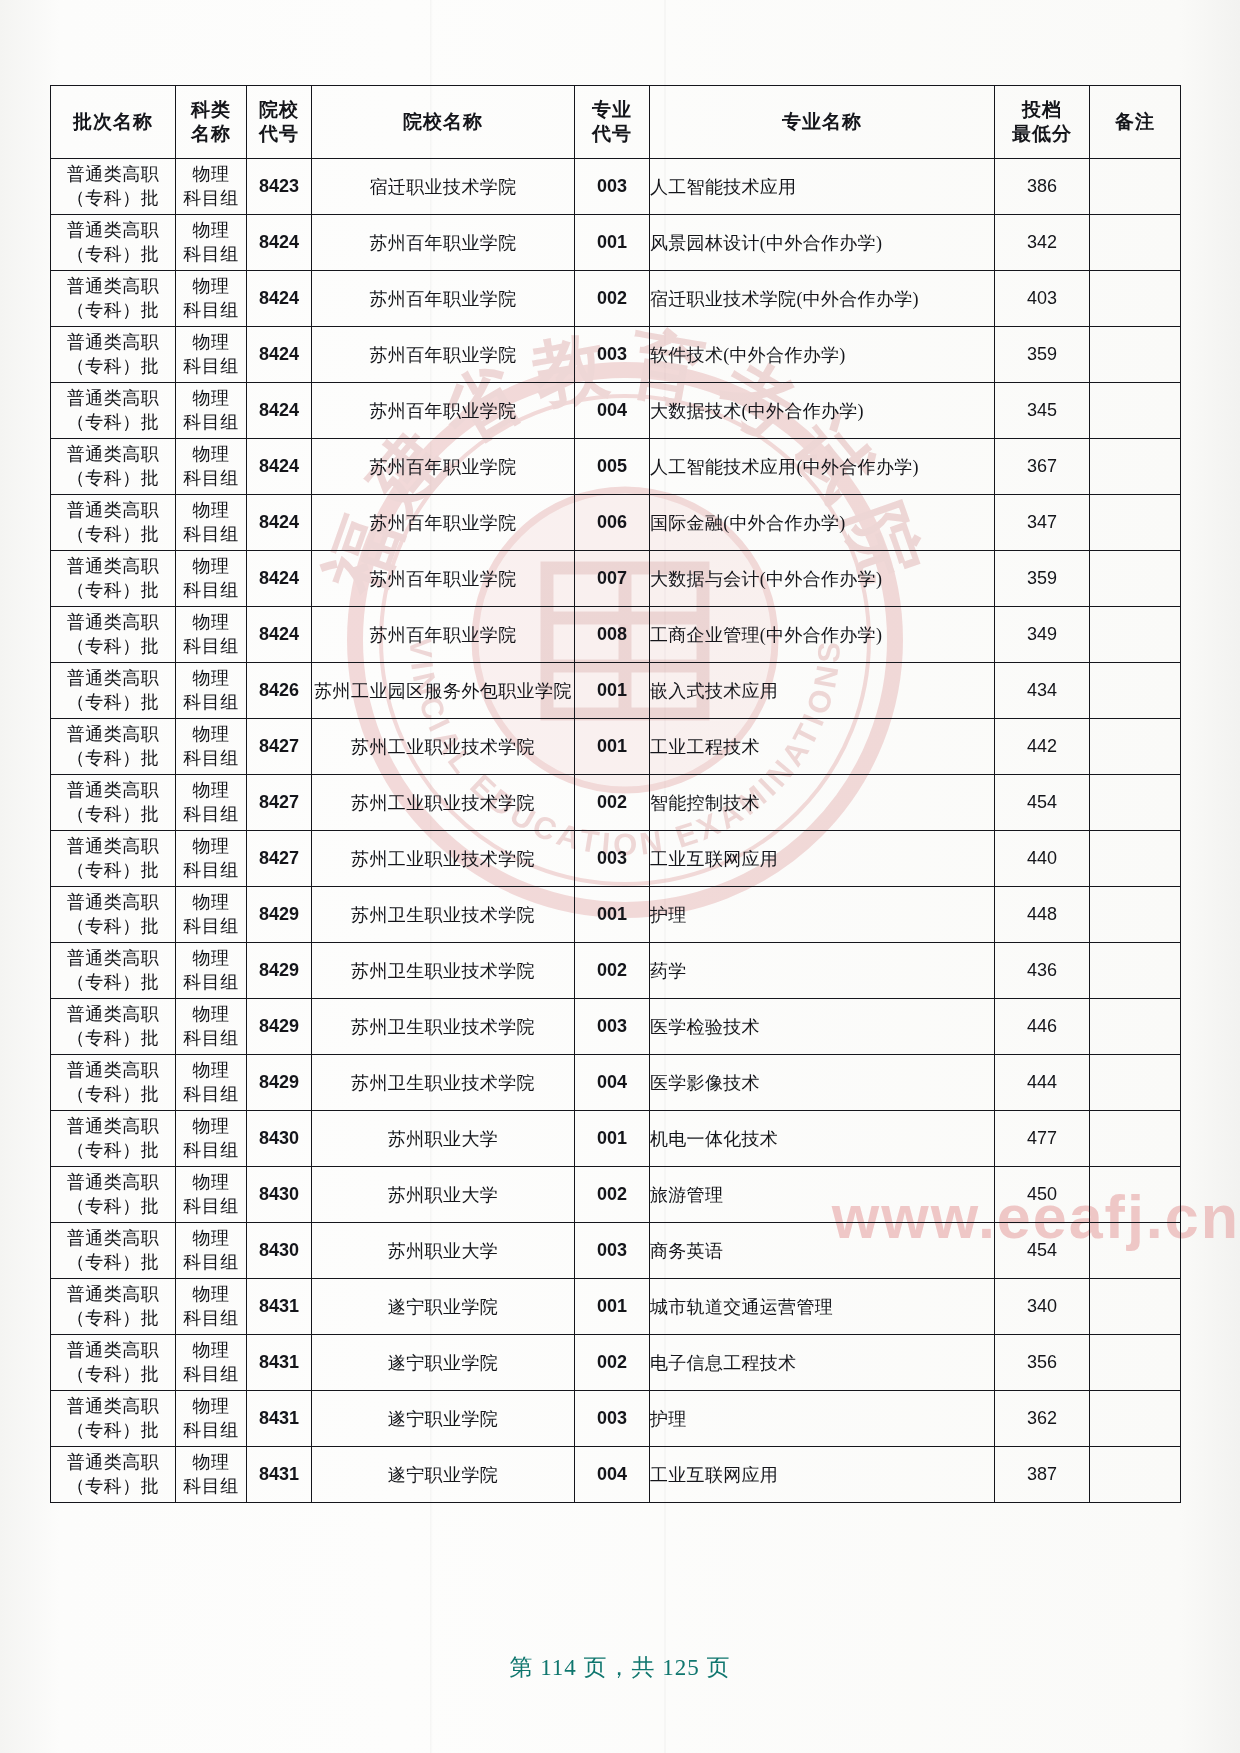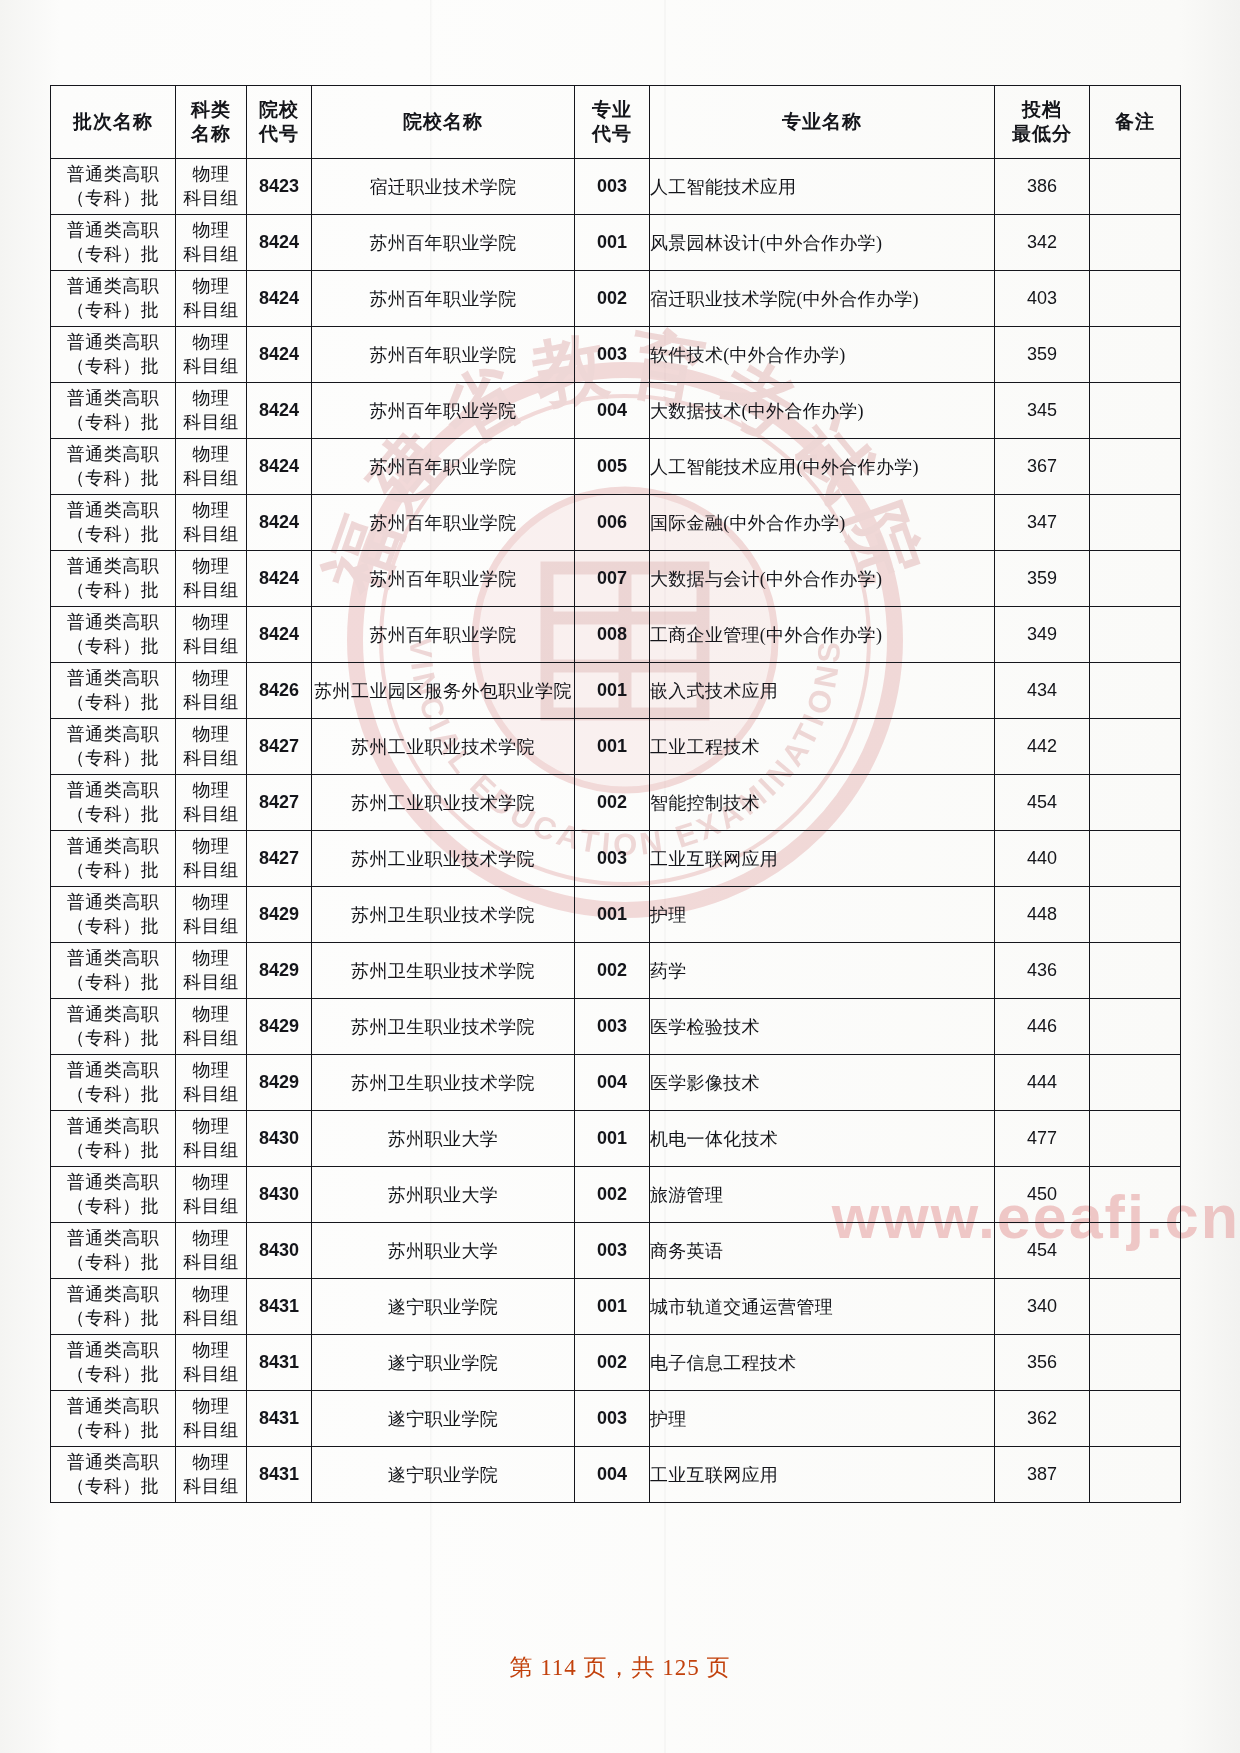--- a/index.html
+++ b/index.html
@@ -114,21 +114,21 @@
   .two-line { display: block; }
 
   
   .footer {
     position: absolute;
     left: 0;
     top: 1652px;
     width: 1240px;
     text-align: center;
     font-size: 23px;
-    color: #c2410c;
+    color: #0f766e;
     letter-spacing: 1px;
     z-index: 3;
   }
 </style>
 </head>
 <body>
 
 <div class="paper"></div>
 <div class="scan-fold"></div>
 <div class="scan-fold2"></div>

